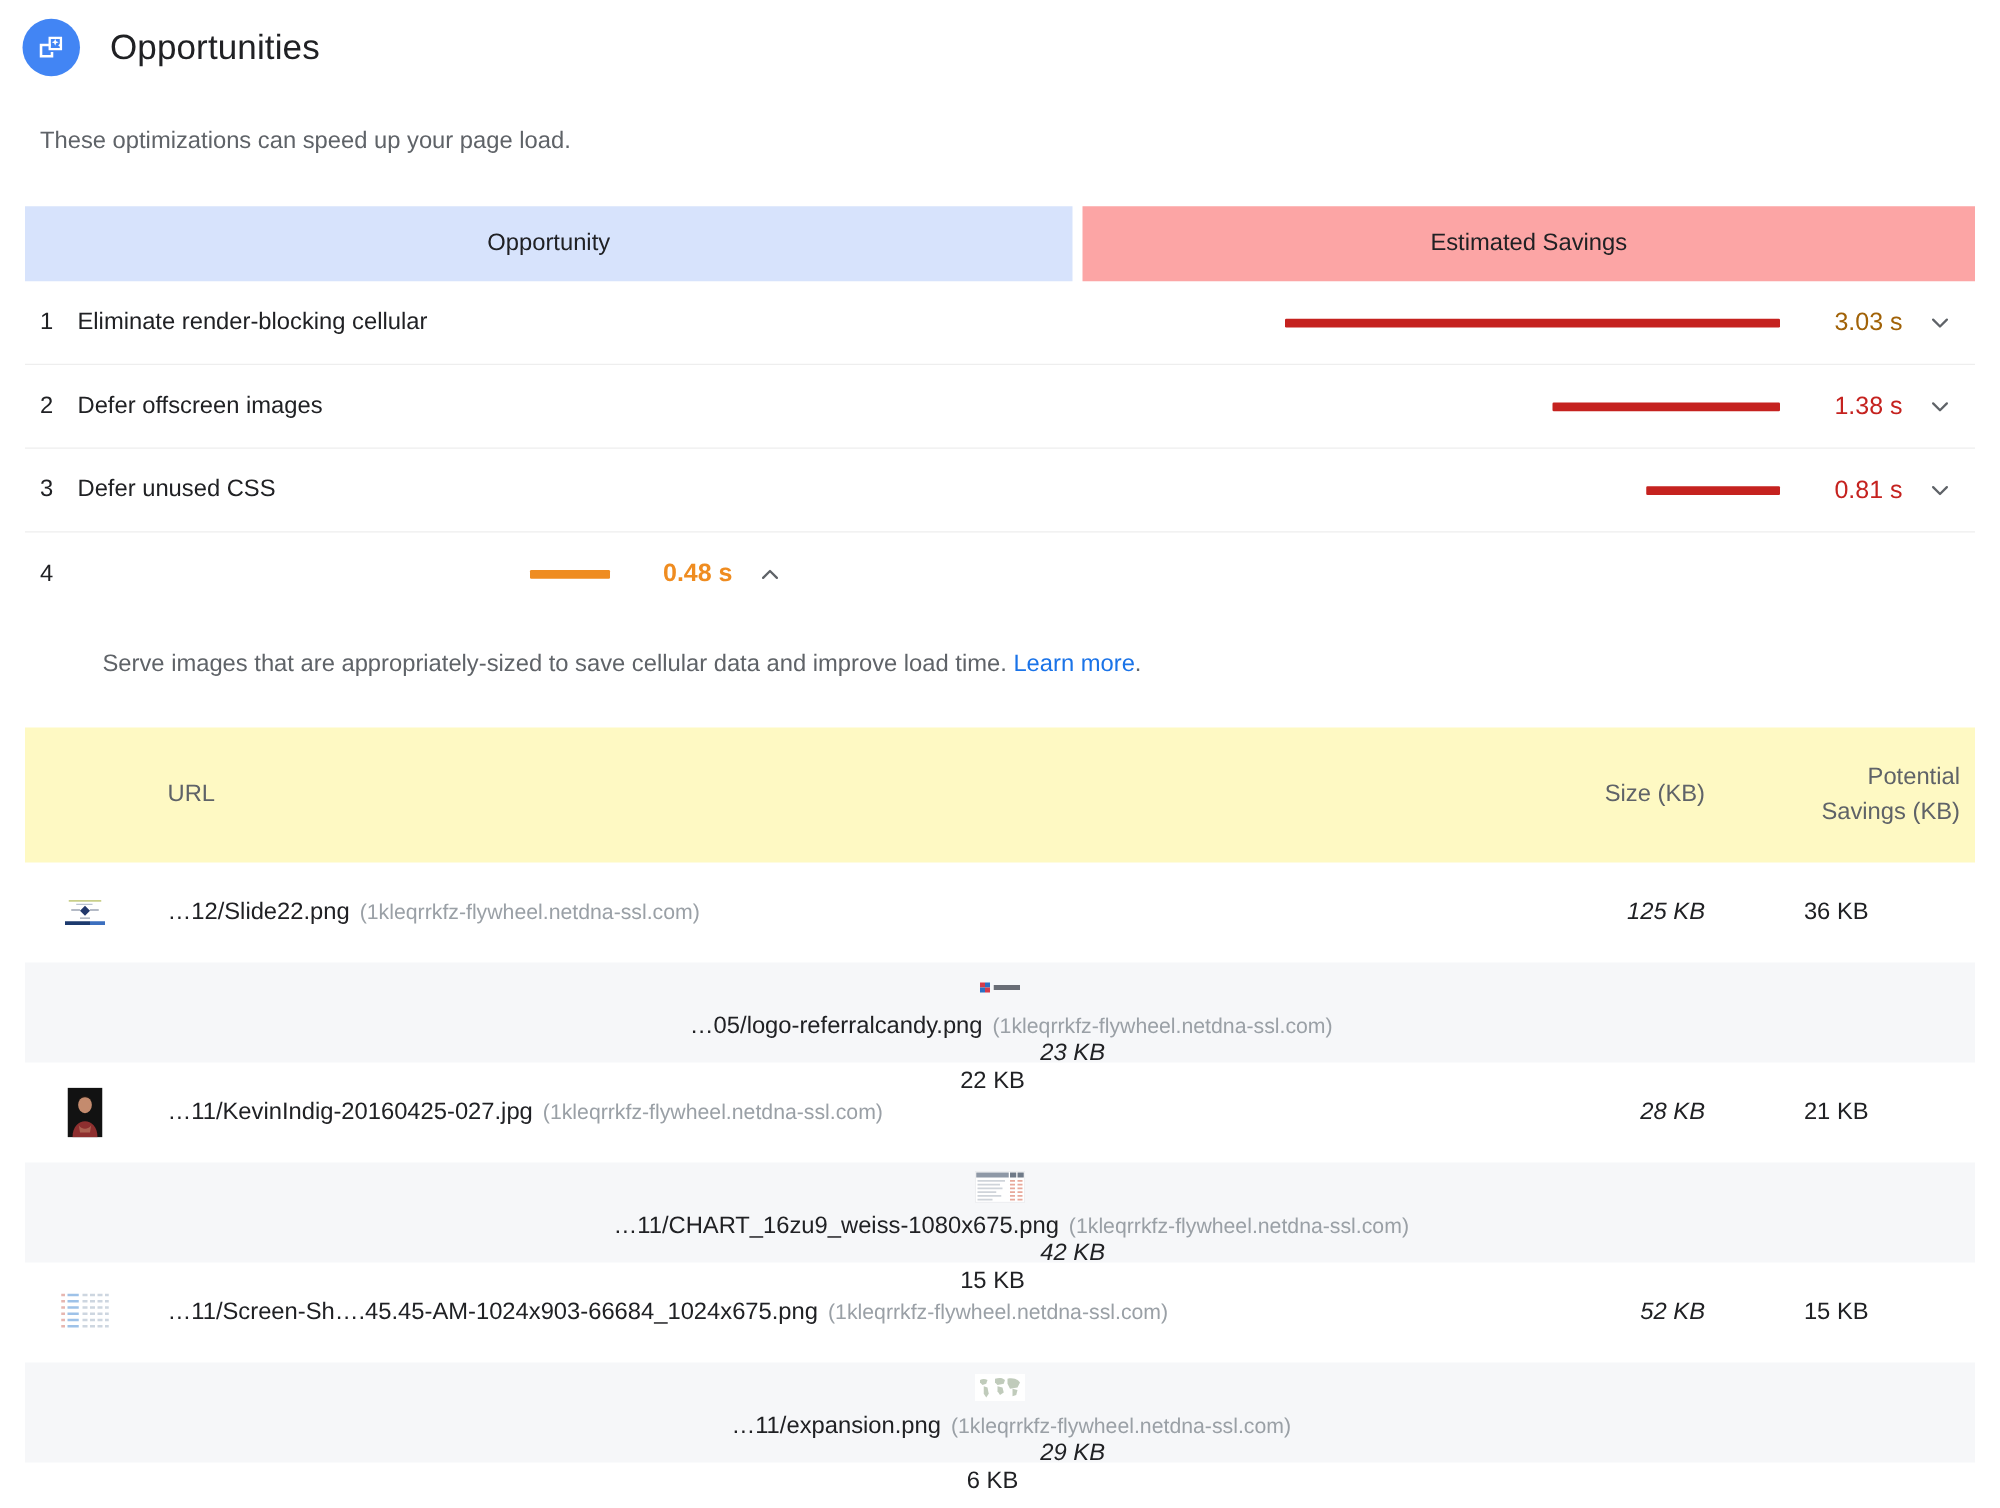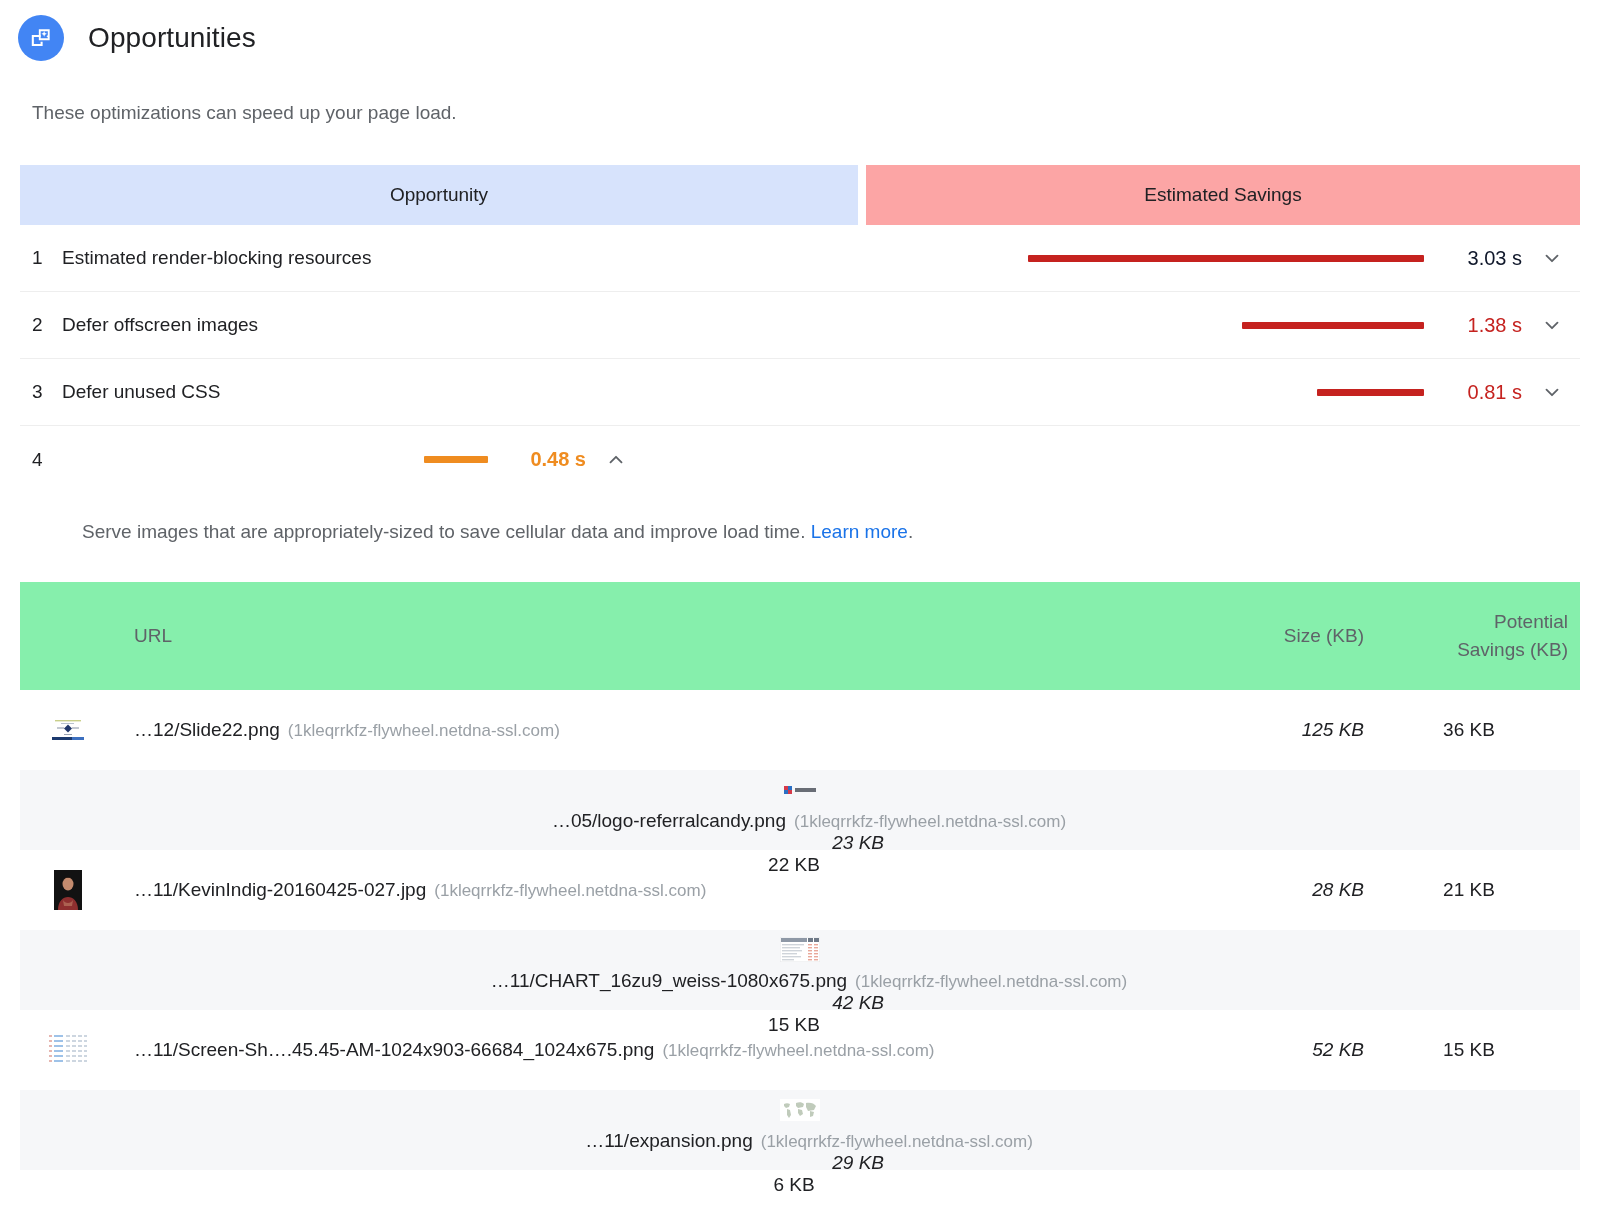--- a/index.html
+++ b/index.html
@@ -126,21 +126,21 @@
     color: #1a73e8;
     text-decoration: none;
   }
 
   .inner-table {
     margin-top: 37px;
     padding: 0 20px 0 20px;
   }
   .inner-head {
     display: flex;
-    background: #86efac;
+    background: #fef9c3;
     height: 108px;
     align-items: center;
   }
   .inner-head .ih-thumb { width: 96px; flex: 0 0 auto; }
   .inner-head .ih-url {
     flex: 1 1 auto;
     font-size: 19px;
     color: #5f6368;
     padding-left: 18px;
   }
@@ -221,25 +221,25 @@
 
 <div class="opp-table">
 
   <div class="opp-head">
     <div class="opp-head-cell c-opportunity" style="background: rgb(215, 227, 252);">Opportunity</div>
     <div class="opp-head-cell c-savings" style="background: #fca5a5;">Estimated Savings</div>
   </div>
 
   <div class="opp-row">
     <div class="opp-rank">1</div>
-    <div class="opp-name">Estimated render-blocking resources</div>
+    <div class="opp-name">Eliminate render-blocking cellular</div>
     <div class="bar-wrap">
       <div class="sbar" id="bar0" style="width: 396px; background: rgb(197, 34, 31);"></div>
     </div>
-    <div class="savings-val" id="sv0" style="color: #0f172a;">3.03 s</div>
+    <div class="savings-val" id="sv0" style="color: #a16207;">3.03 s</div>
     <div class="chev">
       <svg width="22" height="22" viewBox="0 0 24 24">
           <path fill="none" stroke="#5f6368" stroke-width="2" stroke-linecap="round" stroke-linejoin="round" d="M6 9.5l6 6 6-6"></path>
         </svg>
     </div>
   </div>
 
   <div class="opp-row">
     <div class="opp-rank">2</div>
     <div class="opp-name">Defer offscreen images</div>

